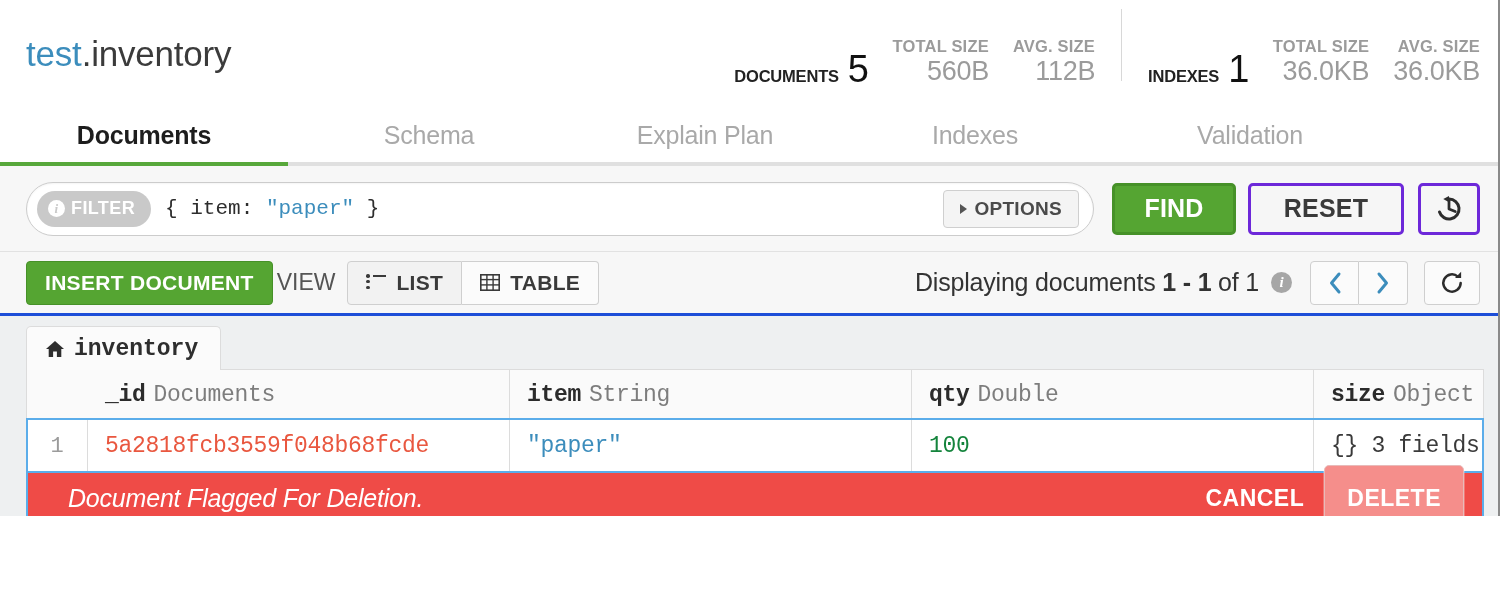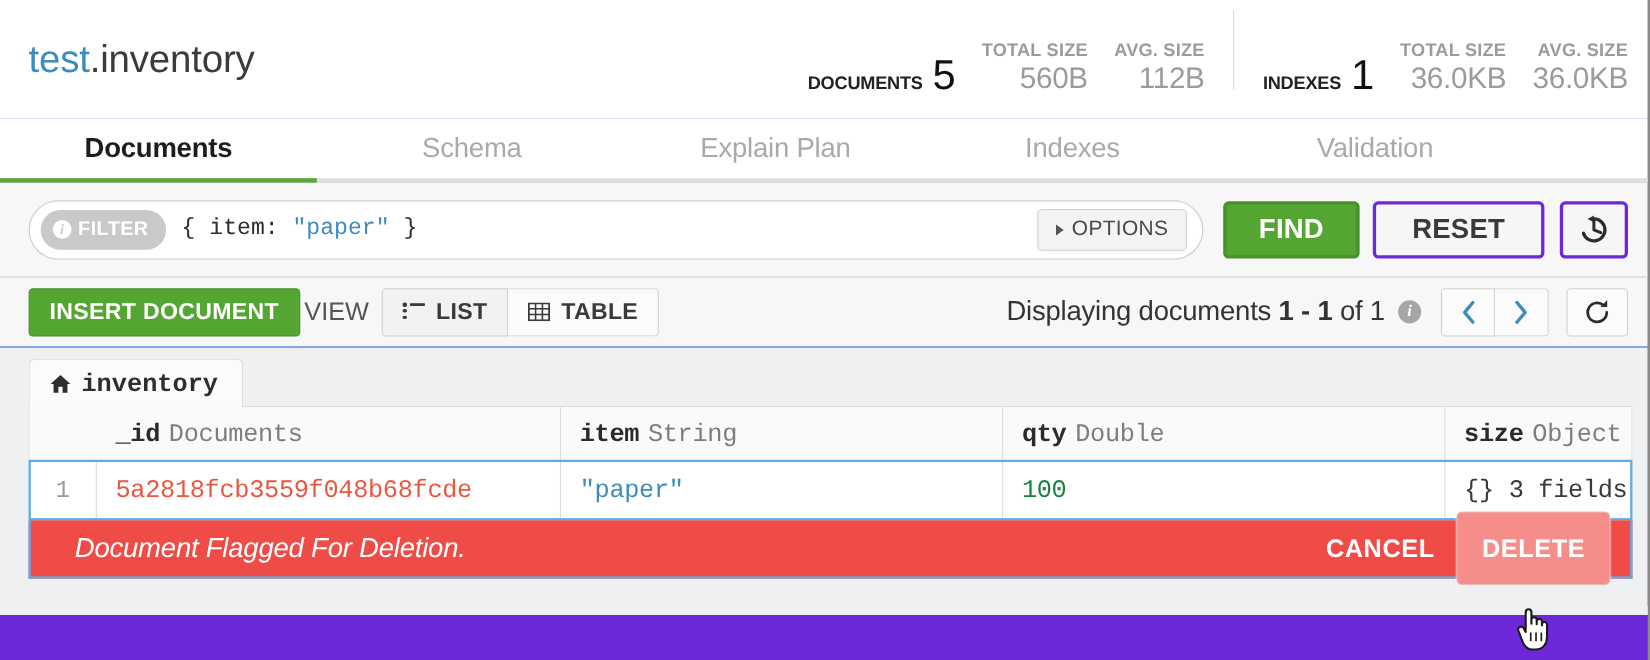--- a/index.html
+++ b/index.html
@@ -4,22 +4,22 @@
 <style>
   * { box-sizing: border-box; margin: 0; padding: 0; }
   html, body {
     width: 1500px; height: 600px;
     background: #ffffff;
     font-family: "Liberation Sans", sans-serif;
     overflow: hidden;
   }
   #app {
     position: relative;
-    width: 1500px; height: 600px;
-    background: #6d28d9;
+    width: 1500px; height: 516px;
+    background: #e5e5e5;
     border-right: 2px solid #8a8a8a;
     overflow: hidden;
   }
 
   
   .header {
     position: relative;
     height: 108px;
     display: flex;
     align-items: center;
@@ -191,21 +191,21 @@
     flex: none;
     height: 38px;
     border: 1px solid #cfcfcf;
     background: #f4f4f4;
     border-radius: 4px;
     display: flex;
     align-items: center;
     gap: 7px;
     padding: 0 16px;
     font-size: 19px;
-    font-weight: normal;
+    font-weight: bold;
     color: #4a4a4a;
     letter-spacing: 0.3px;
     cursor: pointer;
     margin-right: 6px;
   }
   .tri-right {
     width: 0; height: 0;
     border-left: 7px solid #555;
     border-top: 5px solid transparent;
     border-bottom: 5px solid transparent;
@@ -236,21 +236,21 @@
   .btn-history {
     width: 62px;
     margin-left: 14px;
   }
   .hist-svg { width: 30px; height: 30px; }
 
   
   .toolbar {
     height: 64px;
     background: #f7f7f7;
-    border-bottom: 1px solid #1d4ed8;
+    border-bottom: 3px solid #1d4ed8;
     display: flex;
     align-items: center;
     padding: 0 18px 0 26px;
   }
   .insert-btn {
     height: 44px;
     background: #55a532;
     border: 1px solid #469128;
     border-radius: 4px;
     color: #fff;

